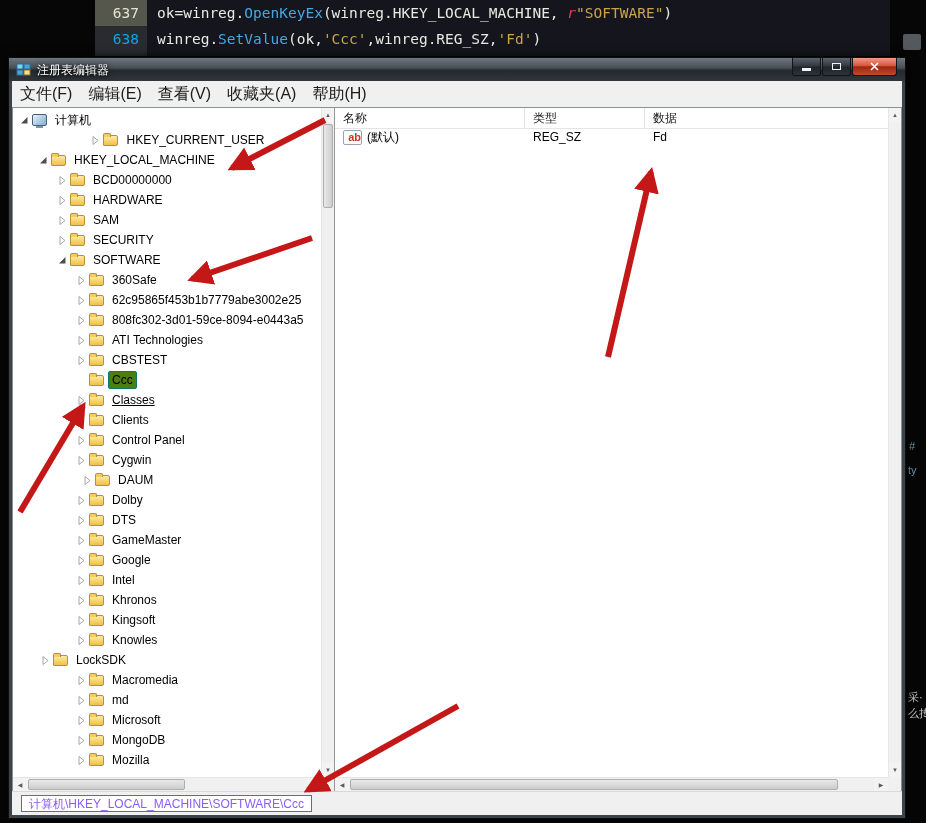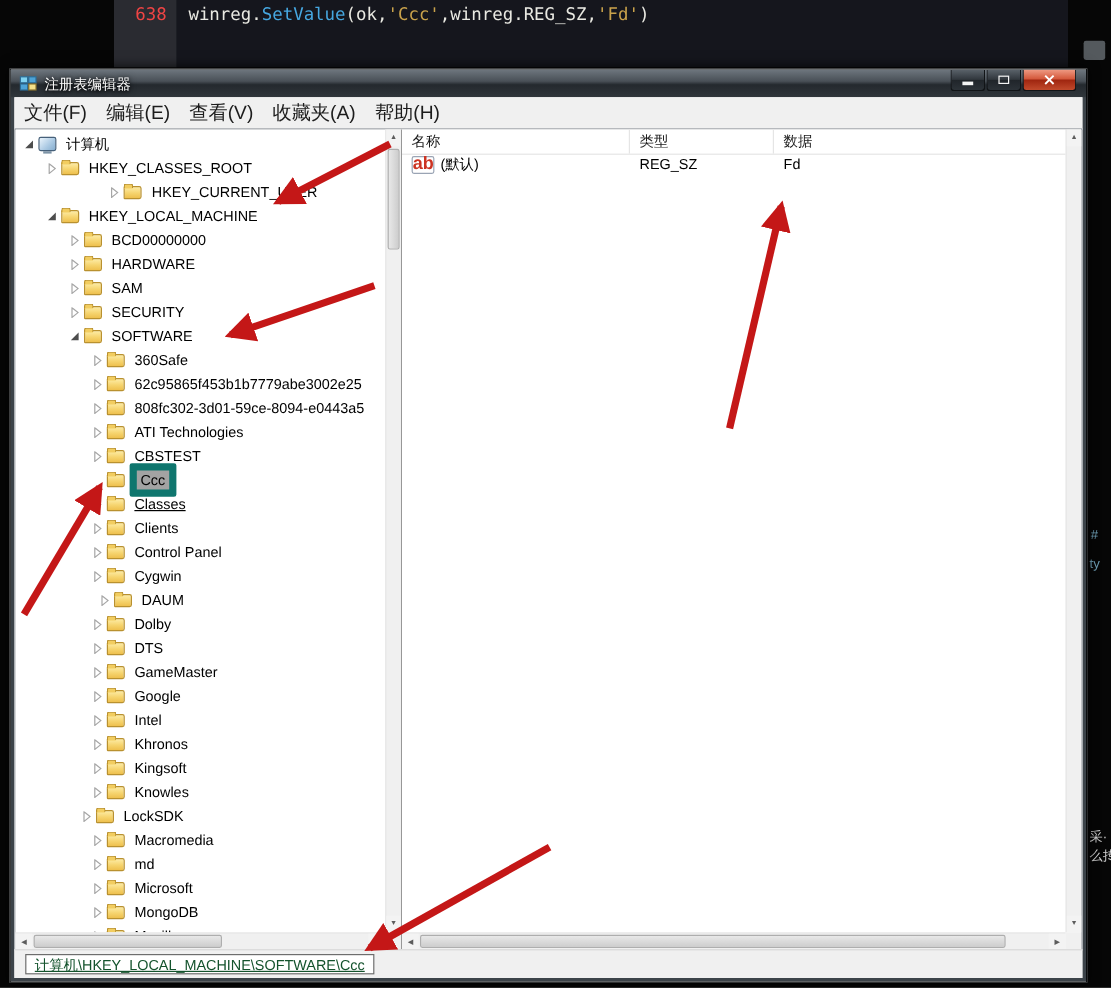--- a/index.html
+++ b/index.html
@@ -5,21 +5,21 @@
   html,body{margin:0;padding:0;background:#060606;}
   body{width:926px;height:823px;position:relative;overflow:hidden;
        font-family:"Liberation Sans",sans-serif;-webkit-font-smoothing:antialiased;}
 
   
   .code-editor{position:absolute;left:95px;top:0;width:795px;height:56px;
     background:#15161d;font-family:"DejaVu Sans Mono",monospace;font-size:14.5px;}
   .code-editor::before{content:"";position:absolute;left:0;top:0;width:52px;height:100%;background:#2a2b31;}
   .code-line{position:relative;height:26px;line-height:26px;white-space:pre;}
   .line-number{position:absolute;left:0;top:0;width:44px;height:100%;text-align:right;
-    color:#ef4444;padding-right:8px;}
+    color:#0ea5e9;padding-right:8px;}
   .code-line.current .line-number{background:#55564c;color:#e4e4d2;}
   .line-code{position:absolute;left:62px;top:0;}
   .tok-plain{color:#e9e9e2}
   .tok-function{color:#46a7e0}
   .tok-string{color:#c9a24b}
   .tok-prefix{color:#d8434e;font-style:italic}
   .editor-scroll-stub{position:absolute;left:903px;top:34px;width:18px;height:16px;
     background:#54595d;border-radius:2px;}
 
   
@@ -63,35 +63,35 @@
   .expander{width:14px;flex:0 0 14px;display:flex;align-items:center;justify-content:center;}
   .node-icon{margin-left:1px;flex:0 0 auto;}
   .icon-folder{width:15px;height:11px;position:relative;border:1px solid #b9912f;border-radius:1px 2px 2px 1px;
     background:linear-gradient(180deg,#fdeca6 0%,#f6d46e 55%,#eec04e 100%);box-sizing:border-box;}
   .icon-folder::before{content:"";position:absolute;top:-3px;left:-1px;width:6px;height:3px;
     background:#f2cd60;border:1px solid #b9912f;border-bottom:none;border-radius:2px 2px 0 0;}
   .icon-computer{width:15px;height:12px;position:relative;border:1px solid #46607a;border-radius:2px;
     background:linear-gradient(135deg,#eaf4fc 0%,#a9c8e2 60%,#87aecf 100%);box-sizing:border-box;}
   .icon-computer::after{content:"";position:absolute;left:3px;right:3px;bottom:-3px;height:2px;background:#7d93a6;}
   .tree-label{margin-left:4px;padding:1px 3px;border:1px solid transparent;}
-  .tree-label.selected{background:#a3a3a3;border:6px solid #0f766e;border-radius:2px;}
+  .tree-label.selected{background:#4d7c0f;border:1px solid #0f766e;border-radius:2px;}
 
   
   .list-pane{flex:1;position:relative;background:#fff;}
   .list-header{position:absolute;top:0;left:0;right:13px;height:20px;display:flex;
     background:#fff;border-bottom:1px solid #e5e5e5;font-size:12px;color:#1a1a1a;}
   .col{padding:2px 8px;border-right:1px solid #e5e5e5;box-sizing:border-box;}
   .col-name{width:190px;flex:0 0 190px;}
   .col-type{width:120px;flex:0 0 120px;}
   .col-data{flex:1;border-right:none;}
   .list-rows{position:absolute;top:20px;left:0;right:13px;bottom:14px;font-size:12px;color:#000;}
   .list-row{height:18px;display:flex;align-items:center;}
   .cell{padding:0 8px;box-sizing:border-box;display:flex;align-items:center;overflow:hidden;}
   .ab-icon{width:17px;height:13px;flex:0 0 17px;border:1px solid #9aa4b4;border-radius:2px;background:#fff;
-    color:#cc3322;font-size:15px;font-weight:bold;text-align:left;line-height:12px;margin-right:5px;
+    color:#cc3322;font-size:11px;font-weight:bold;text-align:right;line-height:12px;margin-right:5px;
     display:inline-block;}
 
   
   .vscroll{position:absolute;right:0;top:0;bottom:14px;width:13px;background:#f0f0f0;
     border-left:1px solid #e6e6e6;box-sizing:border-box;}
   .hscroll{position:absolute;left:0;right:13px;bottom:0;height:14px;background:#f0f0f0;
     border-top:1px solid #e6e6e6;box-sizing:border-box;display:flex;}
   .scroll-btn{flex:0 0 14px;width:13px;height:13px;display:flex;align-items:center;justify-content:center;
     font-size:6px;color:#5c5c5c;background:#f3f3f3;}
   .vscroll .scroll-btn{width:100%;height:14px;}
@@ -100,32 +100,33 @@
     border:1px solid #aeaeae;border-radius:2px;box-sizing:border-box;}
   .htrack{flex:1;position:relative;}
   .hthumb{position:absolute;top:1px;height:11px;background:linear-gradient(#e8e8e8,#cdcdcd);
     border:1px solid #aeaeae;border-radius:2px;box-sizing:border-box;}
   .scroll-corner{position:absolute;right:0;bottom:0;width:13px;height:14px;background:#f0f0f0;}
 
   
   .statusbar{position:absolute;left:3px;right:3px;bottom:3px;height:23px;background:#f0f0f0;
     border-top:1px solid #d9d9d9;display:flex;align-items:center;}
   .status-field{margin-left:9px;height:17px;line-height:16px;background:#fff;border:1px solid #6d6d6d;
-    padding:0 7px;font-size:12px;color:#14532d;min-width:258px;box-sizing:border-box;white-space:nowrap;text-decoration:underline;}
+    padding:0 7px;font-size:12px;color:#8b5cf6;min-width:258px;box-sizing:border-box;white-space:nowrap;}
 
   
   .arrows{position:absolute;left:0;top:0;width:926px;height:823px;pointer-events:none;z-index:60;}
 </style>
 </head>
 <body>
 
 <div class="stage">
 
   <div class="code-editor">
     <div id="code-lines">
+        <div class="code-line current"><span class="line-number">637</span><span class="line-code"><span class="tok-plain">ok=winreg.</span><span class="tok-function">OpenKeyEx</span><span class="tok-plain">(winreg.HKEY_LOCAL_MACHINE, </span><span class="tok-prefix">r</span><span class="tok-string">"SOFTWARE"</span><span class="tok-plain">)</span></span></div>
         <div class="code-line"><span class="line-number">638</span><span class="line-code"><span class="tok-plain">winreg.</span><span class="tok-function">SetValue</span><span class="tok-plain">(ok,</span><span class="tok-string">'Ccc'</span><span class="tok-plain">,winreg.REG_SZ,</span><span class="tok-string">'Fd'</span><span class="tok-plain">)</span></span></div>
       </div>
   </div>
   <div class="editor-scroll-stub"></div>
   <div id="fragments">
       <span class="fragment" style="left: 909px; top: 440px;">#</span>
       <span class="fragment" style="left: 908px; top: 464px;">ty</span>
       <span class="fragment" style="left: 908px; top: 690px;">采·</span>
       <span class="fragment" style="left: 908px; top: 706px;">么抟</span>
     </div>
@@ -171,41 +172,32 @@
         <div class="tree-rows" id="tree">
             <div class="tree-row" style="padding-left: 4px;">
               <span class="expander">
                 <svg width="9" height="9" viewBox="0 0 9 9">
                   <path d="M7.5 1 L7.5 7.5 L1 7.5 Z" fill="#4d4d4d"></path>
                 </svg>
               </span>
               <span class="node-icon icon-computer"></span>
               <span class="tree-label">计算机</span>
             </div>
+            <div class="tree-row" style="padding-left: 23px; justify-content: center;">
+              <span class="expander">
+                <svg width="9" height="9" viewBox="0 0 9 9">
+                  <path d="M2 0.5 L7 4.5 L2 8.5 Z" fill="#ffffff" stroke="#a6a6a6"></path>
+                </svg>
+              </span>
+              <span class="node-icon icon-folder"></span>
+              <span class="tree-label">HKEY_CURRENT_USER</span>
+            </div>
             <div class="tree-row" style="padding-left: 23px;">
               <span class="expander">
                 <svg width="9" height="9" viewBox="0 0 9 9">
-                  <path d="M2 0.5 L7 4.5 L2 8.5 Z" fill="#ffffff" stroke="#a6a6a6"></path>
-                </svg>
-              </span>
-              <span class="node-icon icon-folder"></span>
-              <span class="tree-label">HKEY_CLASSES_ROOT</span>
-            </div>
-            <div class="tree-row" style="padding-left: 23px; justify-content: center;">
-              <span class="expander">
-                <svg width="9" height="9" viewBox="0 0 9 9">
-                  <path d="M2 0.5 L7 4.5 L2 8.5 Z" fill="#ffffff" stroke="#a6a6a6"></path>
-                </svg>
-              </span>
-              <span class="node-icon icon-folder"></span>
-              <span class="tree-label">HKEY_CURRENT_USER</span>
-            </div>
-            <div class="tree-row" style="padding-left: 23px;">
-              <span class="expander">
-                <svg width="9" height="9" viewBox="0 0 9 9">
                   <path d="M7.5 1 L7.5 7.5 L1 7.5 Z" fill="#4d4d4d"></path>
                 </svg>
               </span>
               <span class="node-icon icon-folder"></span>
               <span class="tree-label">HKEY_LOCAL_MACHINE</span>
             </div>
             <div class="tree-row" style="padding-left: 42px;">
               <span class="expander">
                 <svg width="9" height="9" viewBox="0 0 9 9">
                   <path d="M2 0.5 L7 4.5 L2 8.5 Z" fill="#ffffff" stroke="#a6a6a6"></path>
@@ -410,21 +402,21 @@
             </div>
             <div class="tree-row" style="padding-left: 61px;">
               <span class="expander">
                 <svg width="9" height="9" viewBox="0 0 9 9">
                   <path d="M2 0.5 L7 4.5 L2 8.5 Z" fill="#ffffff" stroke="#a6a6a6"></path>
                 </svg>
               </span>
               <span class="node-icon icon-folder"></span>
               <span class="tree-label">Knowles</span>
             </div>
-            <div class="tree-row" style="padding-left: 52px;">
+            <div class="tree-row" style="padding-left: 25px;">
               <span class="expander">
                 <svg width="9" height="9" viewBox="0 0 9 9">
                   <path d="M2 0.5 L7 4.5 L2 8.5 Z" fill="#ffffff" stroke="#a6a6a6"></path>
                 </svg>
               </span>
               <span class="node-icon icon-folder"></span>
               <span class="tree-label">LockSDK</span>
             </div>
             <div class="tree-row" style="padding-left: 61px;">
               <span class="expander">

